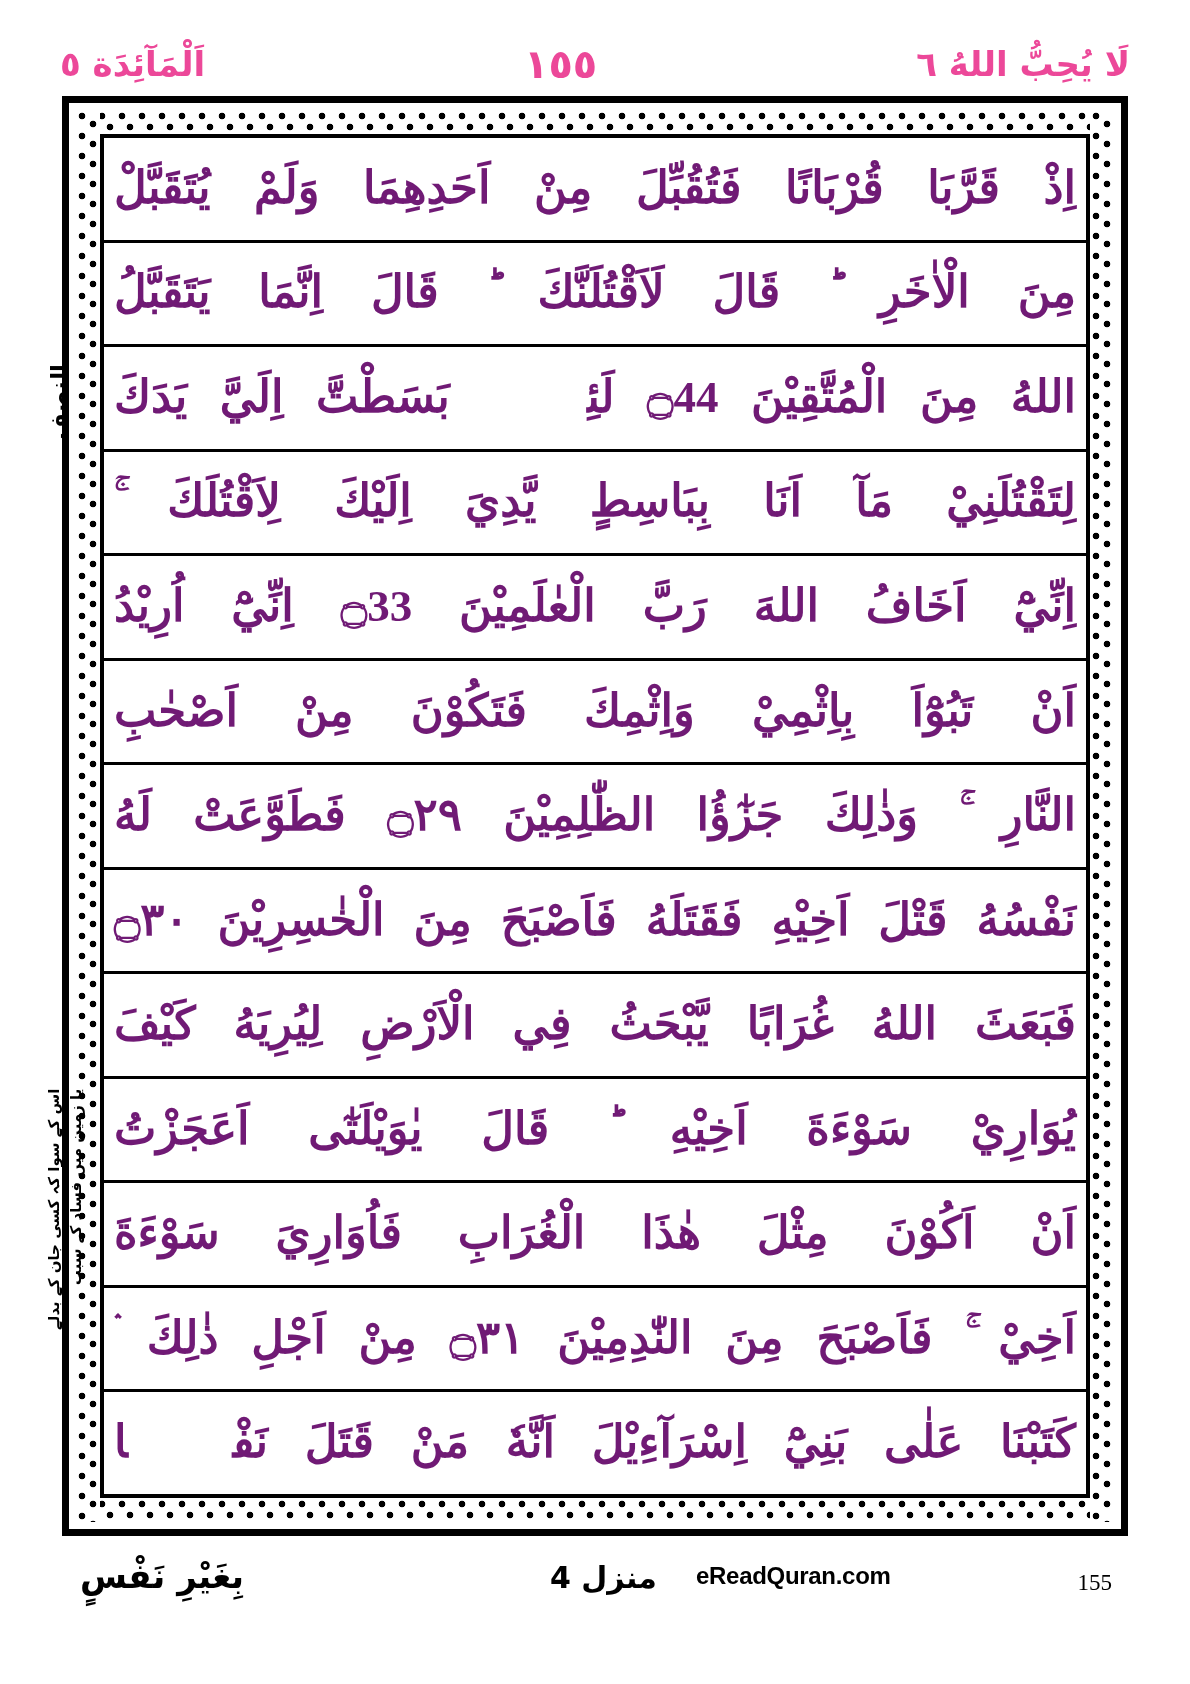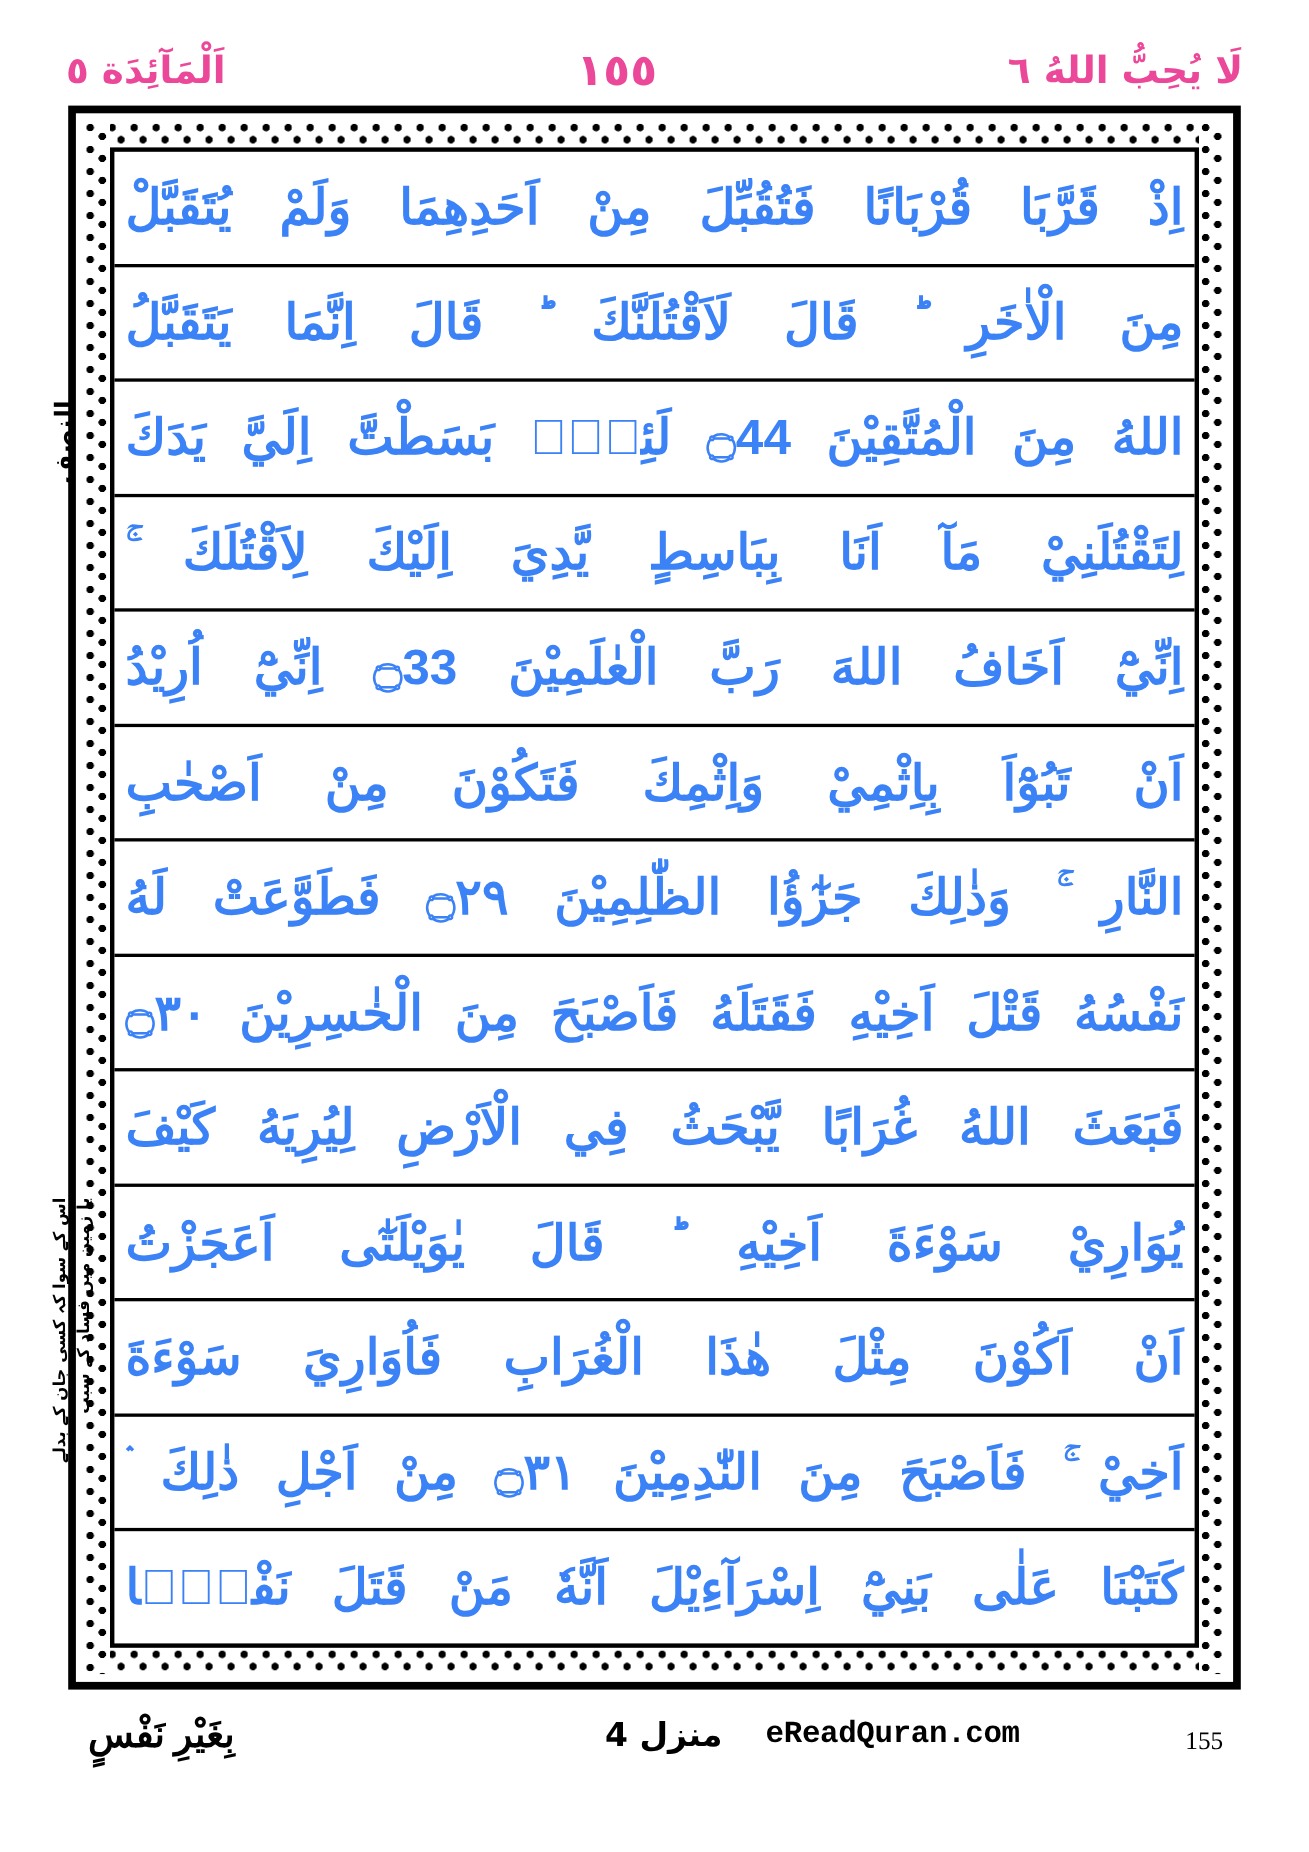--- a/index.html
+++ b/index.html
@@ -121,66 +121,65 @@
     align-items: center;
     justify-content: center;
     direction: rtl;
     padding: 0 10px;
     box-sizing: border-box;
     overflow: hidden;
   }
   .ayah-line:last-child { border-bottom: none; }
 
   .ayah-text {
-    font-family: Liberation Sans, sans-serif;
+    font-family: Liberation Serif, serif;
     font-size: 45px;
     font-weight: 700;
     line-height: 1.15;
     white-space: nowrap;
     width: 100%;
     text-align: justify;
     text-align-last: justify;
     direction: rtl;
-    color: #3b82f6;
+    color: #701a75;
     transform: scaleX(1.0);
   }
 
   
   .footer {
     position: absolute;
     top: 1552px;
     left: 60px;
     right: 60px;
     height: 70px;
   }
   .footer-catchword {
     position: absolute;
     left: 20px;
     top: 4px;
     font-size: 34px;
     font-weight: 700;
     direction: rtl;
     white-space: nowrap;
-    font-family: Liberation Serif, serif;
   }
   .footer-manzil {
     position: absolute;
     left: 490px;
     top: 8px;
     font-size: 30px;
     font-weight: 700;
     direction: rtl;
     white-space: nowrap;
   }
   .footer-site {
     position: absolute;
     left: 636px;
     top: 10px;
-    font-family: Liberation Mono, monospace;
-    font-size: 28px;
+    font-family: Liberation Sans, sans-serif;
+    font-size: 24px;
     font-weight: 700;
     letter-spacing: -0.3px;
     white-space: nowrap;
   }
   .footer-pageno {
     position: absolute;
     right: 18px;
     top: 18px;
     font-family: "Liberation Serif", serif;
     font-size: 23px;

